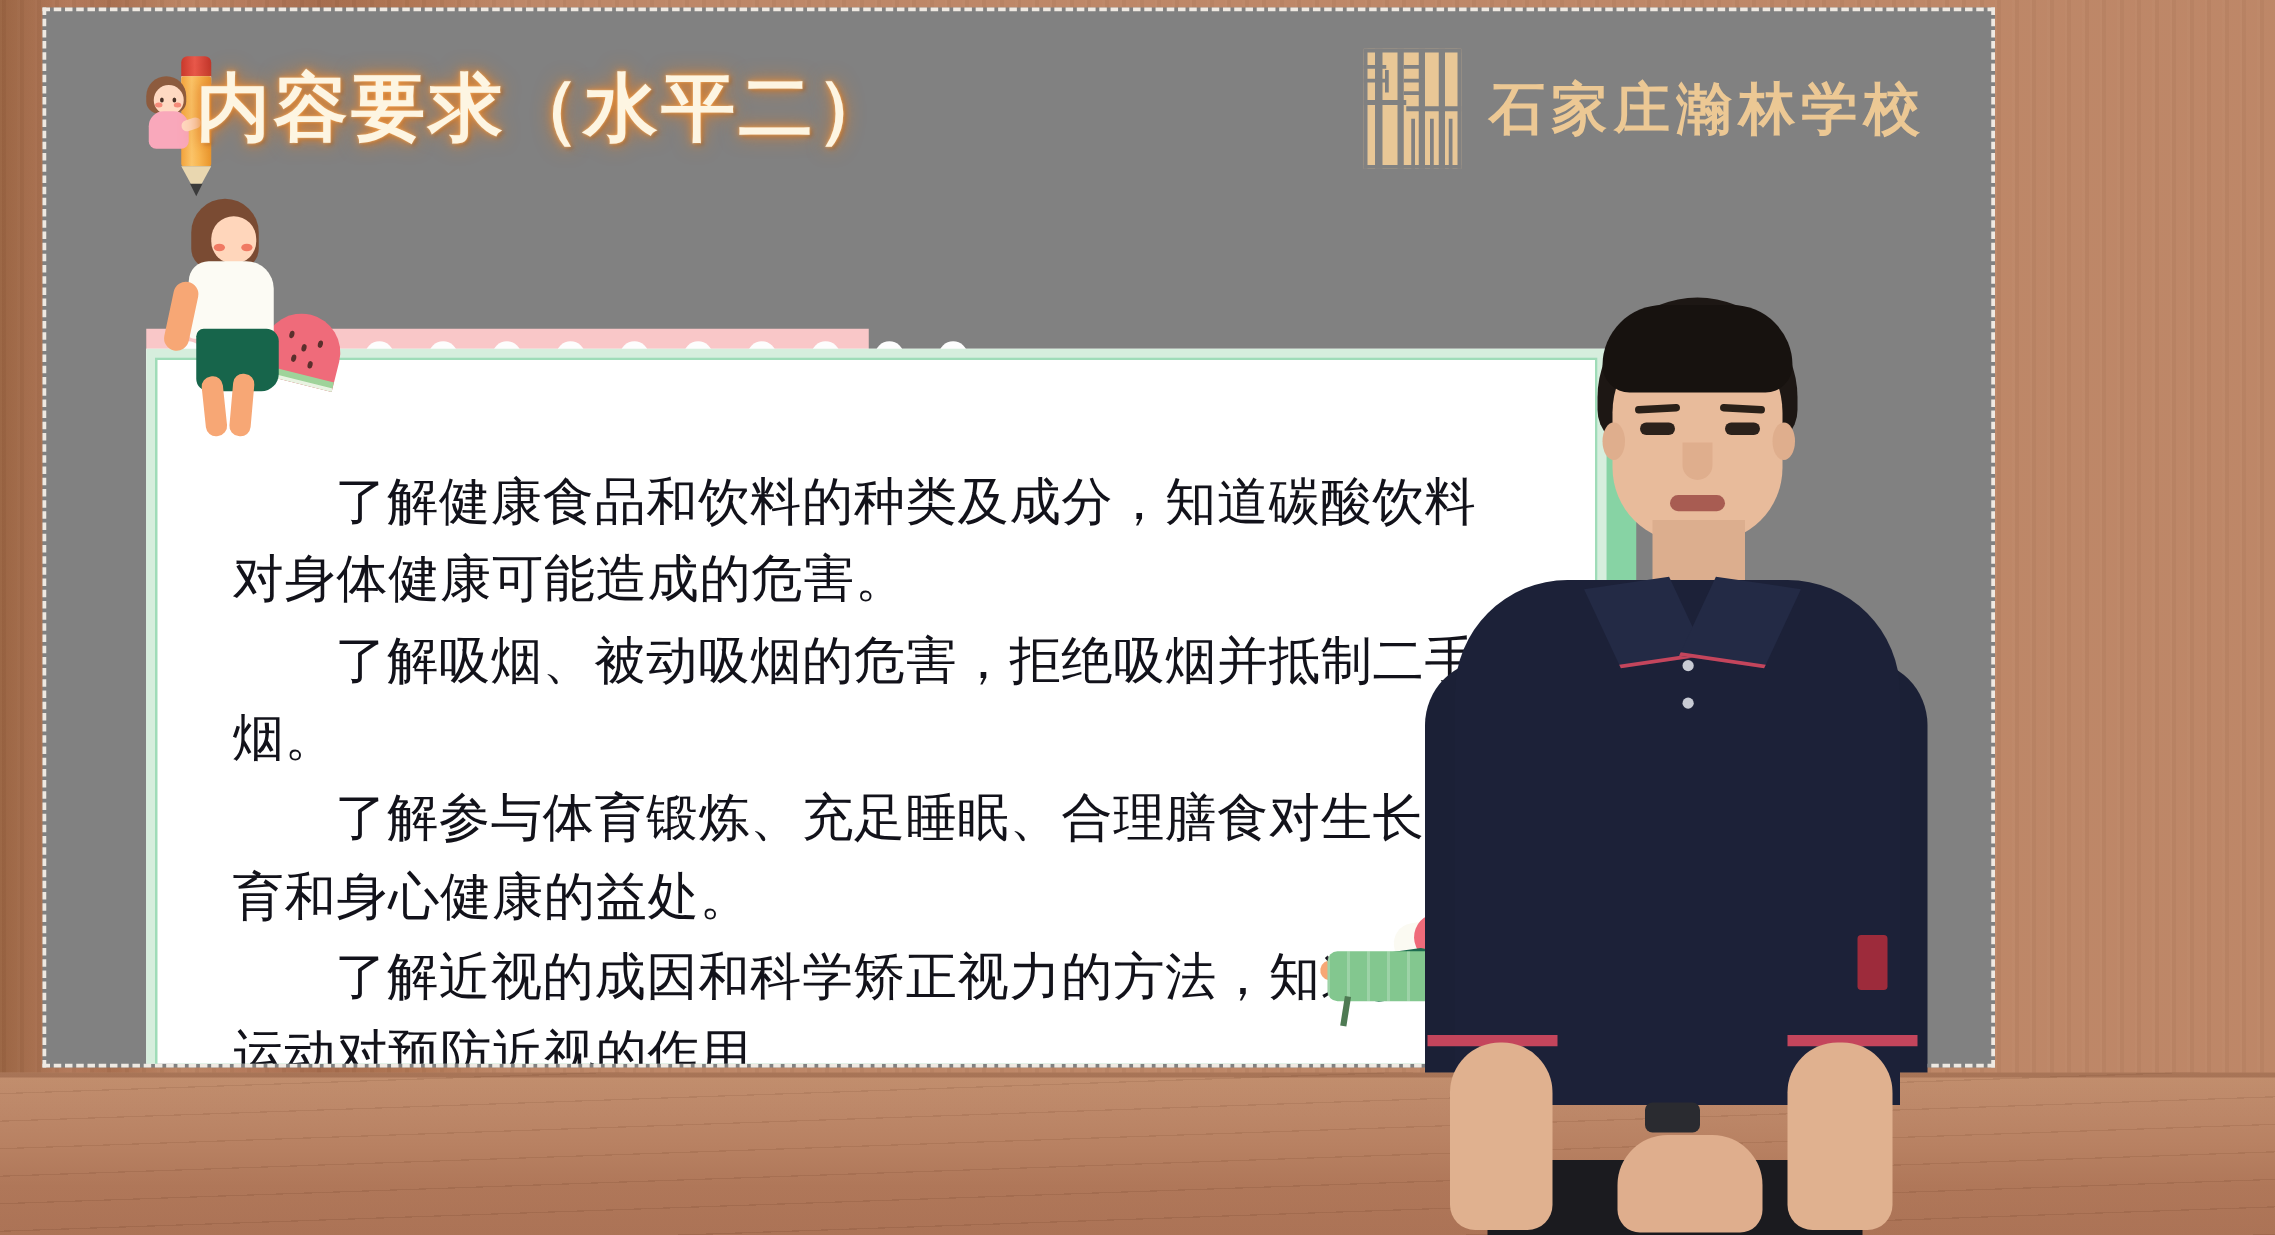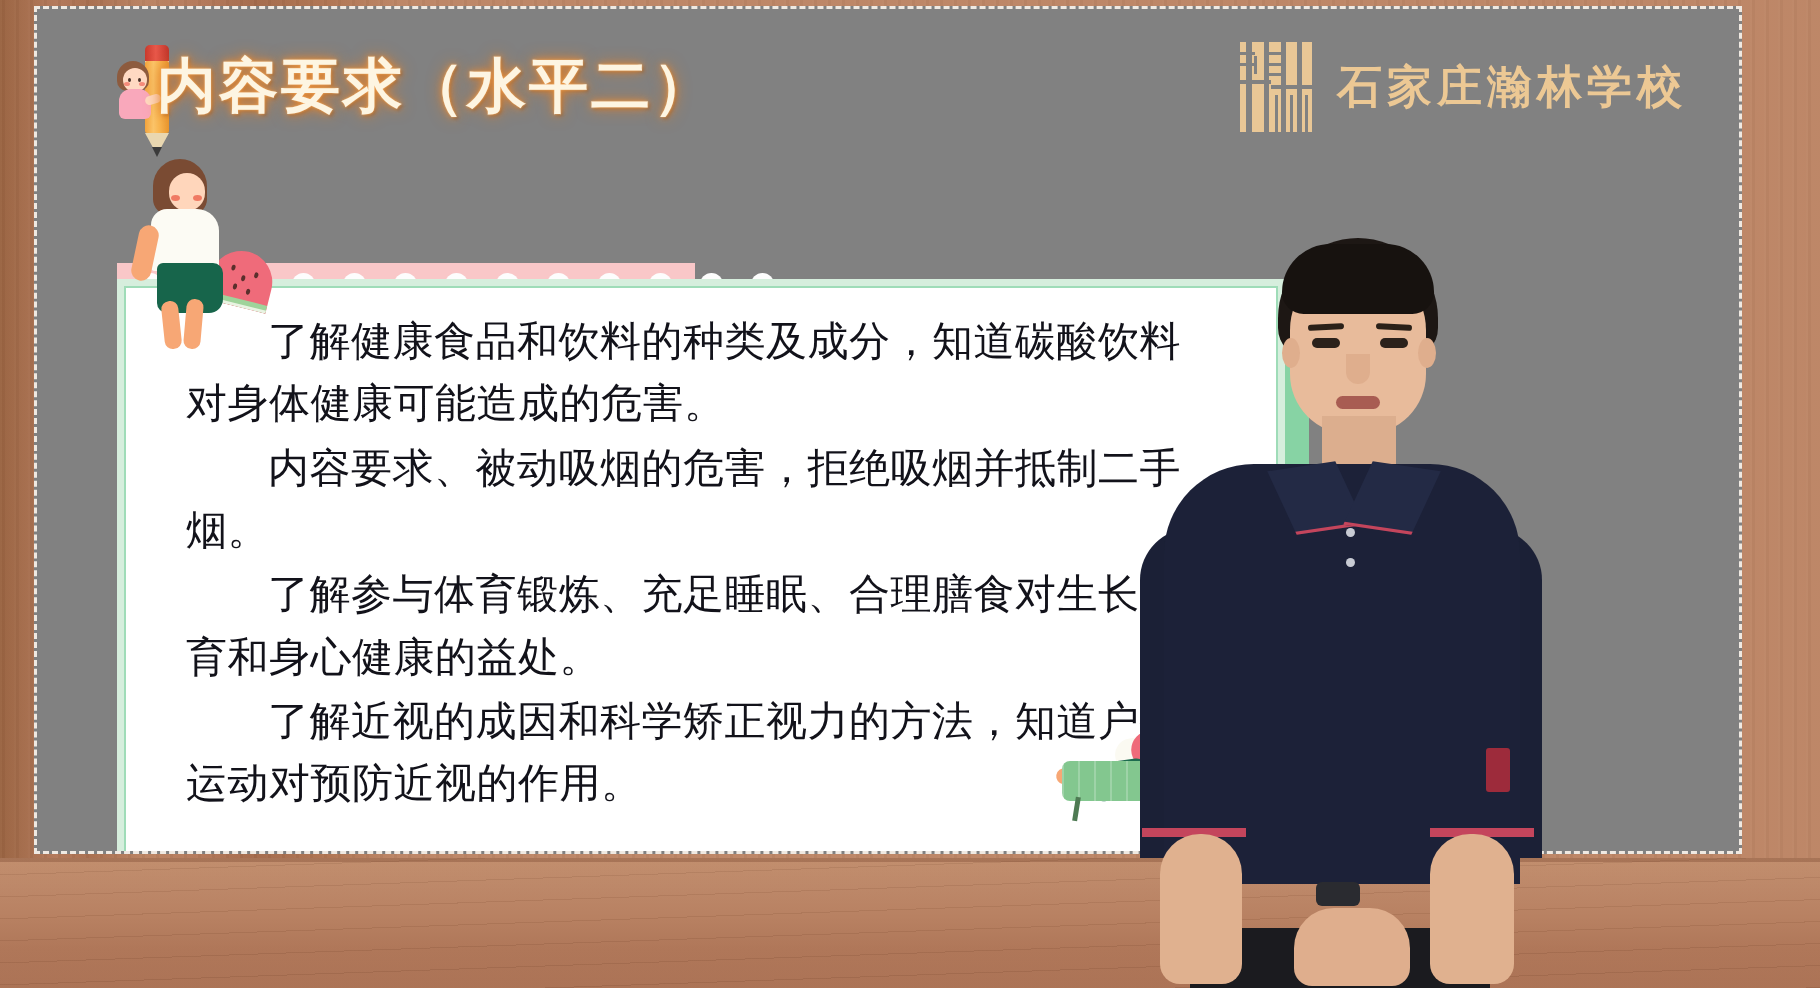--- a/index.html
+++ b/index.html
@@ -40,21 +40,21 @@
       rgba(255,255,255,.03) 1px, rgba(255,255,255,.03) 22px);
   }
   .desk-edge{
     position:absolute; left:0; right:0; top:0; height:4px;
     background:rgba(120,70,45,.35);
   }
 
   
   .slide{
     position:absolute;
-    left:34px; top:6px; width:1708px; height:848px;
+    left:34px; top:6px; width:1562px; height:848px;
     background:#818181;
     border:3px dashed #efe9e2;
     overflow:hidden;
   }
 
   
   .title-row{
     position:absolute; left:120px; top:38px;
     display:flex; align-items:center; gap:24px;
   }
@@ -194,21 +194,21 @@
     background:#87d3a4;
   }
   .card{
     position:absolute; left:80px; top:270px; width:1168px; height:588px;
     background:#ffffff;
     border:7px solid #d6eedd;
     outline:2px solid #9fdcb8;
     outline-offset:-9px;
   }
   .card-inner{
-    position:absolute; inset:0; padding:24px 62px 20px 62px;
+    position:absolute; inset:0; padding:84px 62px 20px 62px;
   }
   .para{
     font-family:"Liberation Serif", serif;
     font-size:41px; line-height:1.52; color:#12121a;
     text-indent:2em; letter-spacing:.5px;
     margin-bottom:2px;
   }
 
   
   .lounger{ position:absolute; left:1015px; top:700px; width:180px; height:120px; }
@@ -474,21 +474,21 @@
         <div class="dot"></div>
           <div class="dot"></div>
         <div class="dot"></div>
       </div>
     </div>
 
     <div class="card-shadow"></div>
     <div class="card">
       <div class="card-inner">
         <p class="para">了解健康食品和饮料的种类及成分，知道碳酸饮料对身体健康可能造成的危害。</p>
-        <p class="para">内容要求、被动吸烟的危害，拒绝吸烟并抵制二手烟。</p>
+        <p class="para">了解吸烟、被动吸烟的危害，拒绝吸烟并抵制二手烟。</p>
         <p class="para">了解参与体育锻炼、充足睡眠、合理膳食对生长发育和身心健康的益处。</p>
         <p class="para">了解近视的成因和科学矫正视力的方法，知道户外运动对预防近视的作用。</p>
       </div>
     </div>
 
     <div class="sitting-girl">
       <div class="sg-melon">
         <div class="sg-seed" style="left:18px; top:16px;"></div>
         <div class="sg-seed" style="left:30px; top:24px;"></div>
         <div class="sg-seed" style="left:42px; top:18px;"></div>

